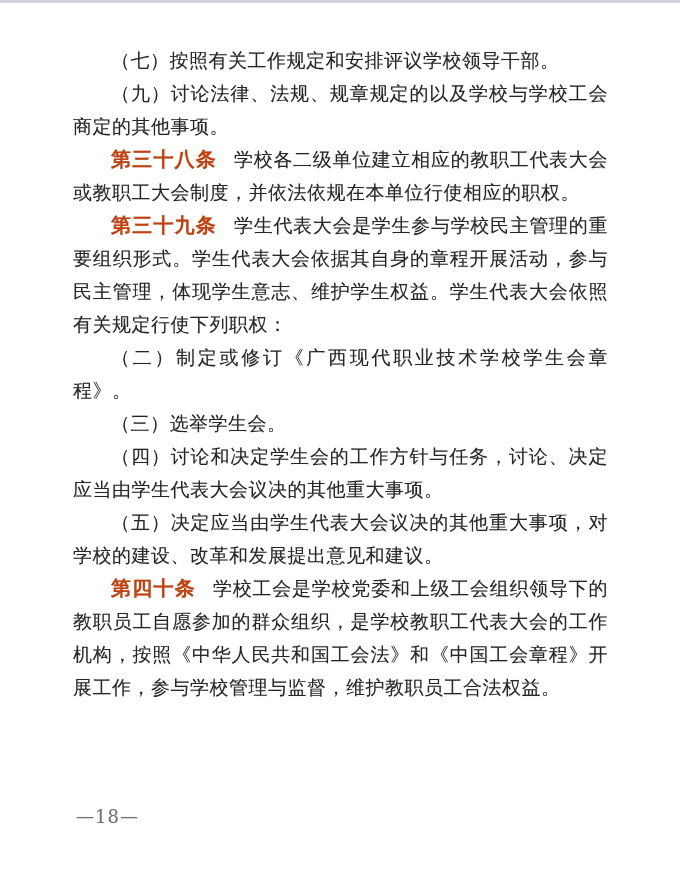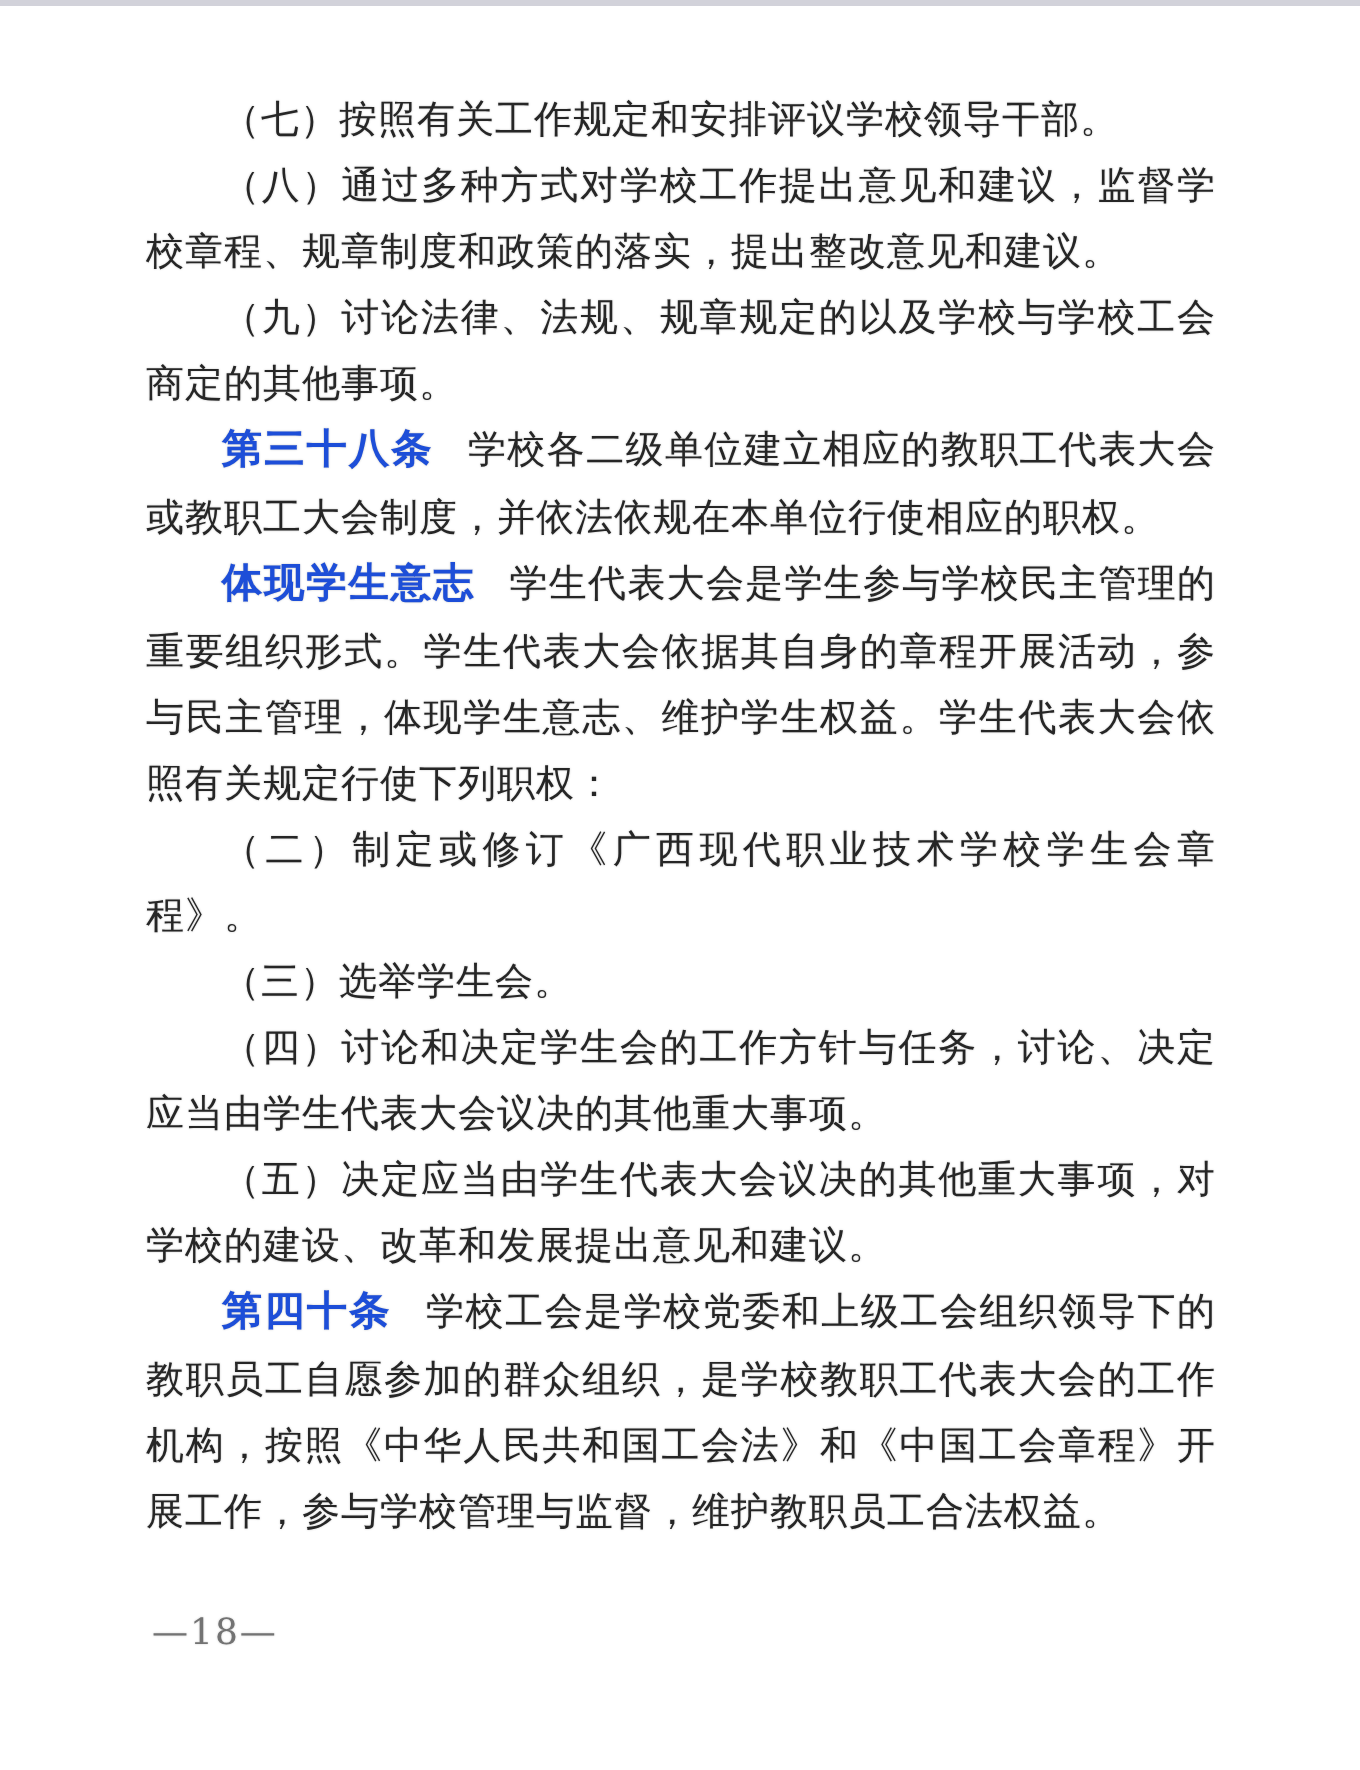--- a/index.html
+++ b/index.html
@@ -37,49 +37,48 @@
     font-size: 19px;
     line-height: 33px;
     letter-spacing: 0.5px;
     text-shadow: 0 0 1px rgba(70,70,70,0.35);
   }
   .lead {
     display: none;
   }
   .lead:not(:empty) {
     display: inline;
-    font-family: Liberation Mono, monospace;
+    font-family: Liberation Sans, sans-serif;
     font-weight: bold;
     font-size: 20px;
     letter-spacing: 1px;
     margin-right: 0.85em;
-    color: #1d4ed8;
+    color: #c2410c;
   }
   .page-number {
     position: absolute;
     left: 76px;
     top: 806px;
     font-size: 18px;
     letter-spacing: 1px;
     color: #737373;
     text-shadow: 0 0 1px rgba(70,70,70,0.3);
   }
 </style>
 </head>
 <body>
 
 <div class="page">
   <div class="top-strip"></div>
 
   <div class="content">
     <p class="para"><span>（七）按照有关工作规定和安排评议学校领导干部。</span></p>
-    <p class="para"><span>（八）通过多种方式对学校工作提出意见和建议，监督学校章程、规章制度和政策的落实，提出整改意见和建议。</span></p>
     <p class="para"><span>（九）讨论法律、法规、规章规定的以及学校与学校工会商定的其他事项。</span></p>
     <p class="para"><span class="lead">第三十八条</span><span>学校各二级单位建立相应的教职工代表大会或教职工大会制度，并依法依规在本单位行使相应的职权。</span></p>
-    <p class="para"><span class="lead">体现学生意志</span><span>学生代表大会是学生参与学校民主管理的重要组织形式。学生代表大会依据其自身的章程开展活动，参与民主管理，体现学生意志、维护学生权益。学生代表大会依照有关规定行使下列职权：</span></p>
+    <p class="para"><span class="lead">第三十九条</span><span>学生代表大会是学生参与学校民主管理的重要组织形式。学生代表大会依据其自身的章程开展活动，参与民主管理，体现学生意志、维护学生权益。学生代表大会依照有关规定行使下列职权：</span></p>
     <p class="para"><span>（二）制定或修订《广西现代职业技术学校学生会章程》。</span></p>
     <p class="para"><span>（三）选举学生会。</span></p>
     <p class="para"><span>（四）讨论和决定学生会的工作方针与任务，讨论、决定应当由学生代表大会议决的其他重大事项。</span></p>
     <p class="para"><span>（五）决定应当由学生代表大会议决的其他重大事项，对学校的建设、改革和发展提出意见和建议。</span></p>
     <p class="para"><span class="lead">第四十条</span><span>学校工会是学校党委和上级工会组织领导下的教职员工自愿参加的群众组织，是学校教职工代表大会的工作机构，按照《中华人民共和国工会法》和《中国工会章程》开展工作，参与学校管理与监督，维护教职员工合法权益。</span></p>
   </div>
 
   <div class="page-number">—18—</div>
 </div>
 

